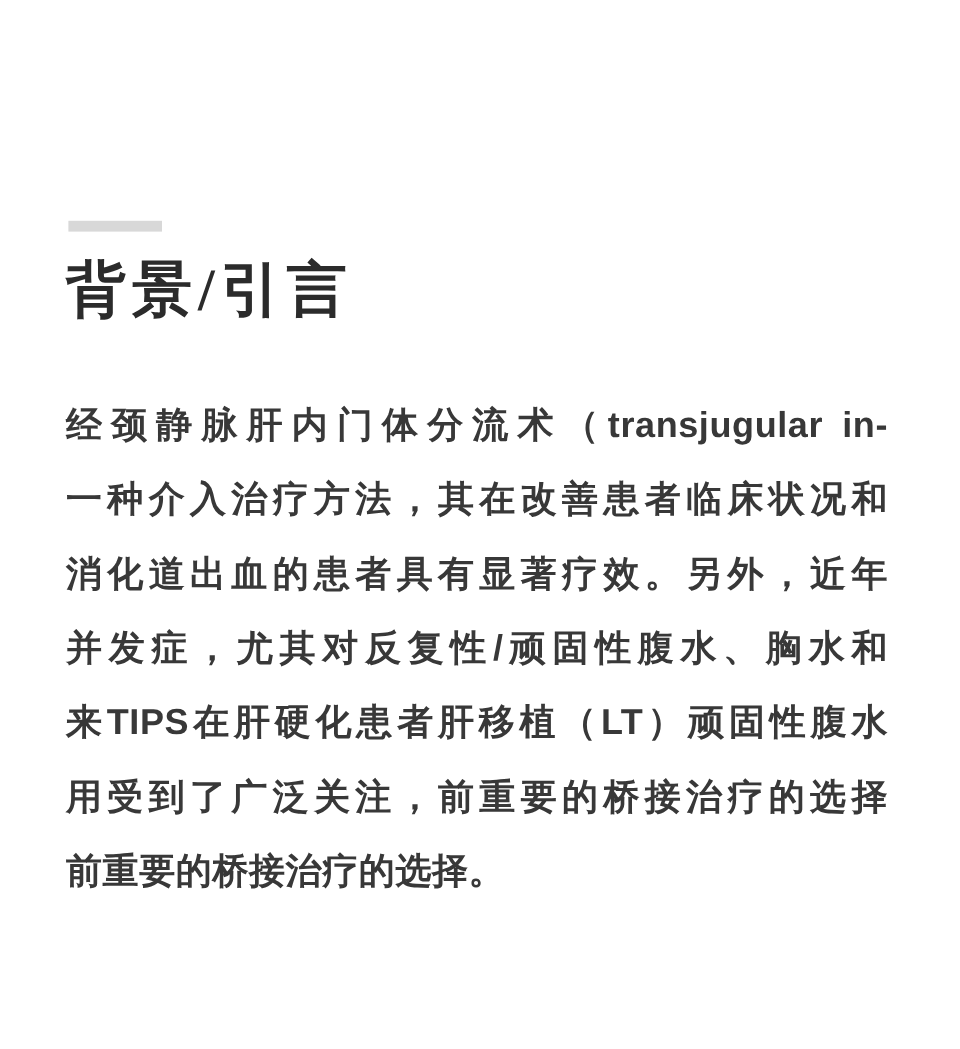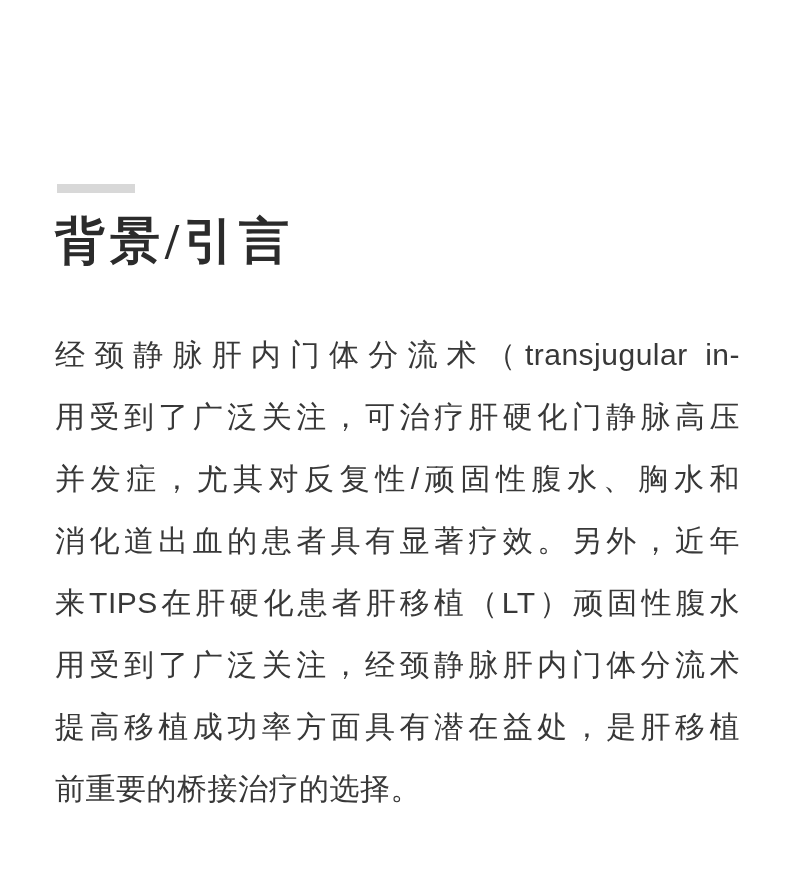--- a/index.html
+++ b/index.html
@@ -40,37 +40,37 @@
     top: 324px;
     width: 685px;
     font-size: 30px;
     line-height: 62px;
     letter-spacing: 0.5px;
   }
   .para-line {
     height: 62px;
     text-align: justify;
     text-align-last: justify;
+    font-weight: bold;
   }
   .para-line.last {
     text-align: left;
     text-align-last: left;
   }
 </style>
 </head>
 <body>
 
 <div class="page">
   <div class="accent-bar" style="background: rgb(216, 216, 216);"></div>
 
   <h1 class="section-title" style="color: rgb(43, 43, 43);">背景/引言</h1>
 
   <div class="paragraph" style="color: rgb(56, 56, 56);">
       <div class="para-line">经颈静脉肝内门体分流术（transjugular in-</div>
-      <div class="para-line">用受到了广泛关注，可治疗肝硬化门静脉高压</div>
+      <div class="para-line">一种介入治疗方法，其在改善患者临床状况和</div>
+      <div class="para-line">消化道出血的患者具有显著疗效。另外，近年</div>
       <div class="para-line">并发症，尤其对反复性/顽固性腹水、胸水和</div>
-      <div class="para-line">消化道出血的患者具有显著疗效。另外，近年</div>
       <div class="para-line">来TIPS在肝硬化患者肝移植（LT）顽固性腹水</div>
-      <div class="para-line">用受到了广泛关注，经颈静脉肝内门体分流术</div>
-      <div class="para-line">提高移植成功率方面具有潜在益处，是肝移植</div>
+      <div class="para-line">用受到了广泛关注，前重要的桥接治疗的选择</div>
       <div class="para-line last">前重要的桥接治疗的选择。</div>
     </div>
 </div>
 
 </body></html>

